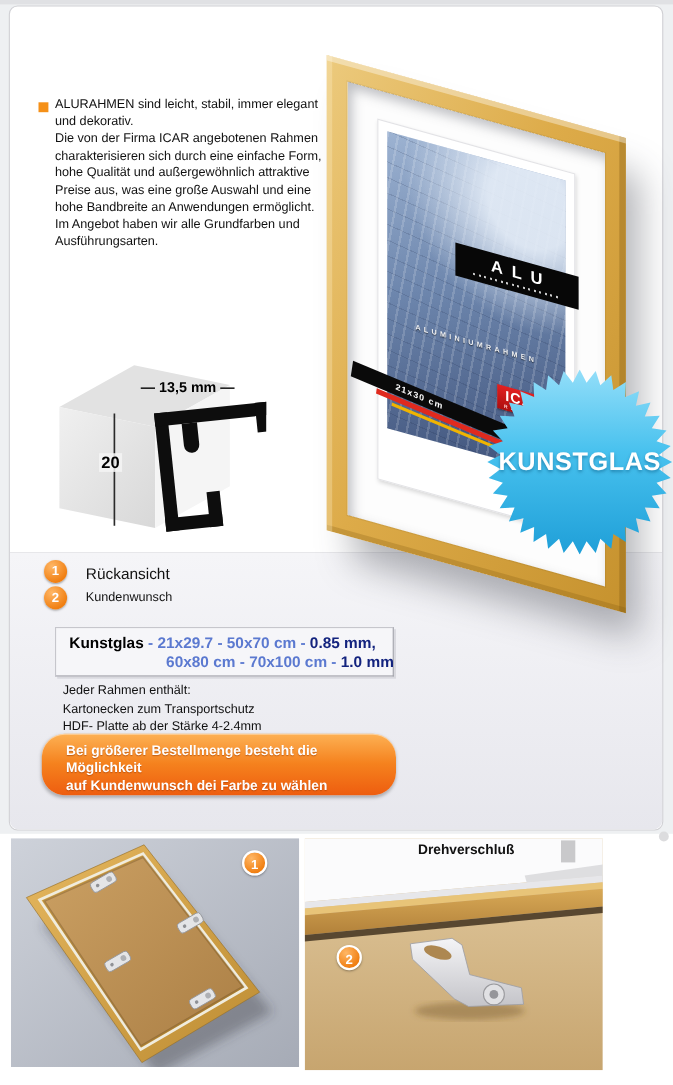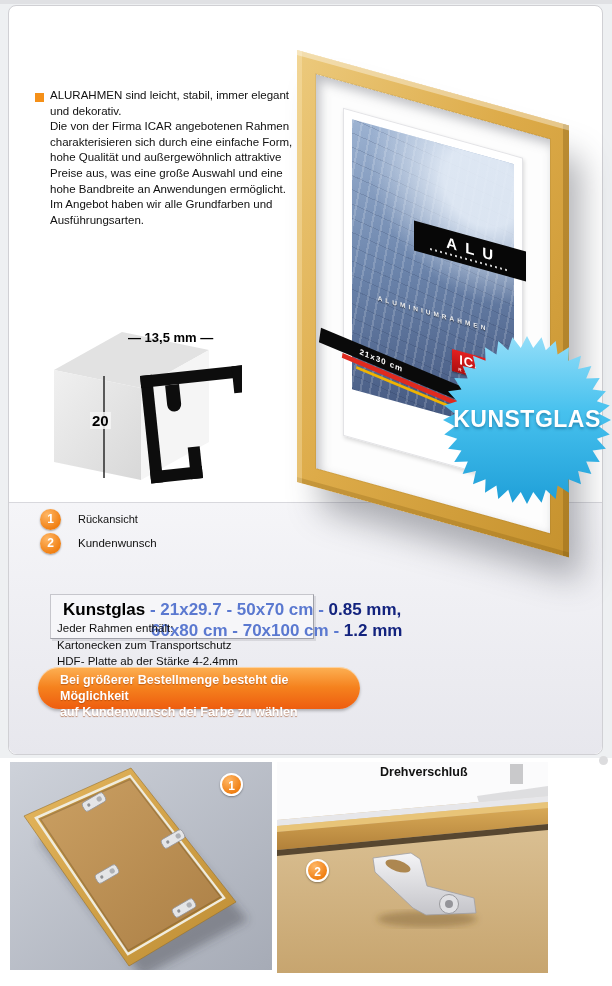--- a/index.html
+++ b/index.html
@@ -20,21 +20,21 @@
   }
   
   .intro-bullet{position:absolute;left:35px;top:93px;width:9px;height:9px;background:#f59018;z-index:3;}
   .intro-text{
     position:absolute;left:50px;top:88px;width:270px;z-index:3;
     font-size:11.5px;line-height:15.6px;white-space:pre-line;color:#101010;
   }
   
   .diagram{position:absolute;left:44px;top:318px;z-index:3;}
   .dim-w{
-    position:absolute;left:128px;top:330px;z-index:4;font-size:13px;font-weight:bold;color:#000;
+    position:absolute;left:128px;top:344px;z-index:4;font-size:13px;font-weight:bold;color:#000;
   }
   .dim-h{
     position:absolute;left:90px;top:412px;z-index:4;font-size:15px;font-weight:bold;color:#000;
     background:rgba(244,244,244,.85);padding:0 2px;
   }
   
   .frame-wrap{
     position:absolute;left:297px;top:50px;width:272px;height:432px;
     transform:skewY(15.5deg);transform-origin:0 0;z-index:4;
     box-shadow:18px 26px 32px -6px rgba(60,62,72,.4);
@@ -98,42 +98,42 @@
   }
   
   .num-circle{
     width:21px;height:21px;border-radius:50%;color:#fff;font-weight:bold;font-size:12px;
     text-align:center;line-height:21px;
     background:radial-gradient(circle at 35% 28%,#ffb766,#f07f12 72%);
     box-shadow:0 1px 2px rgba(0,0,0,.35);box-sizing:border-box;
   }
   .legend-c1{position:absolute;left:40px;top:509px;z-index:5;}
   .legend-c2{position:absolute;left:40px;top:533px;z-index:5;}
-  .legend-l1{position:absolute;left:78px;top:513px;z-index:5;font-size:11px;}
+  .legend-l1{position:absolute;left:78px;top:513px;z-index:5;font-size:14px;}
   .legend-l2{position:absolute;left:78px;top:537px;z-index:5;font-size:11.5px;}
   
   .kbox{
-    position:absolute;left:50px;top:594px;width:264px;height:45px;z-index:5;box-sizing:border-box;
+    position:absolute;left:50px;top:570px;width:308px;height:45px;z-index:5;box-sizing:border-box;
     background:#f6f6f9;border:1px solid #c6c6cc;border-right-color:#9fa0a8;border-bottom-color:#9fa0a8;
     box-shadow:2px 2px 0 rgba(60,60,70,.12);padding-top:5px;
-    font-size:17px;font-weight:bold;
+    font-size:14px;font-weight:bold;
   }
   .kline1{padding-left:12px;white-space:nowrap;}
   .kline2{padding-left:100px;white-space:nowrap;margin-top:1px;}
   .k-title{color:#000;}
   .k-blue{color:#5b79d0;}
   .k-navy{color:#13237e;}
   
   .includes{
     position:absolute;left:57px;top:620px;z-index:5;
     font-size:11.5px;line-height:16.5px;white-space:pre-line;color:#101010;
   }
   
   .cta{
-    position:absolute;left:38px;top:667px;width:322px;height:42px;z-index:5;box-sizing:border-box;
+    position:absolute;left:38px;top:667px;width:322px;height:56px;z-index:5;box-sizing:border-box;
     border:none;border-radius:21px;cursor:pointer;text-align:left;
     background:linear-gradient(#fdb154,#f5821e 48%,#ee5d0f);
     box-shadow:0 2px 3px rgba(0,0,0,.25), inset 0 1px 0 rgba(255,255,255,.45);
     color:#fff;font-family:"Liberation Sans", sans-serif;font-size:12.5px;font-weight:bold;
     line-height:16px;padding:5px 0 0 22px;white-space:pre-line;
     text-shadow:0 1px 1px rgba(150,55,0,.55);
   }
   
   .photoL{position:absolute;left:10px;top:762px;z-index:3;}
   .photoR{position:absolute;left:277px;top:762px;z-index:3;}
@@ -235,21 +235,21 @@
 <div class="legend-l2">Kundenwunsch</div>
 
 <div class="kbox">
   <div class="kline1">
     <span class="k-title">Kunstglas</span>
     <span class="k-blue">- 21x29.7 - 50x70 cm -</span>
     <span class="k-navy">0.85 mm,</span>
   </div>
   <div class="kline2">
     <span class="k-blue">60x80 cm - 70x100 cm -</span>
-    <span class="k-navy">1.2 mm</span>
+    <span class="k-navy">1.0 mm</span>
   </div>
 </div>
 
 <div class="includes">Jeder Rahmen enthält:
 Kartonecken zum Transportschutz
 HDF- Platte ab der Stärke 4-2.4mm</div>
 
 <button class="cta">Bei größerer Bestellmenge besteht die Möglichkeit
 auf Kundenwunsch dei Farbe zu wählen</button>
 

